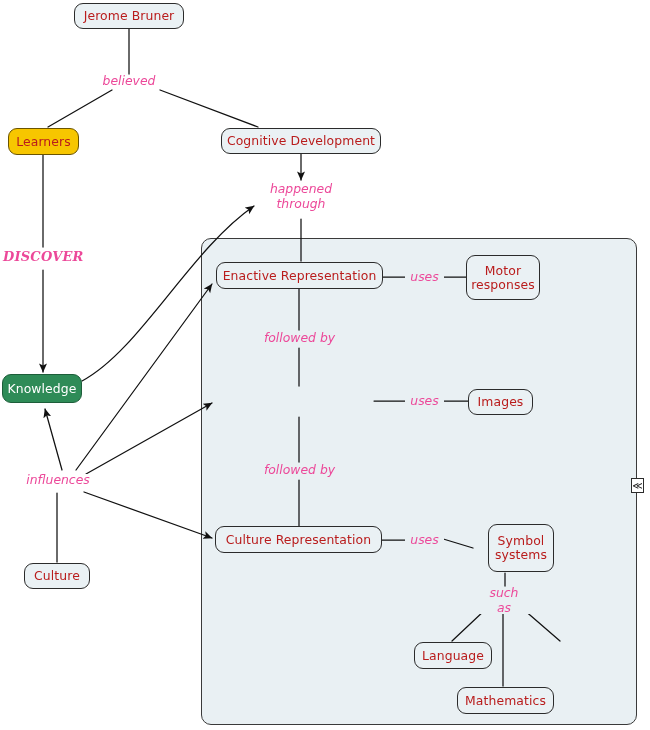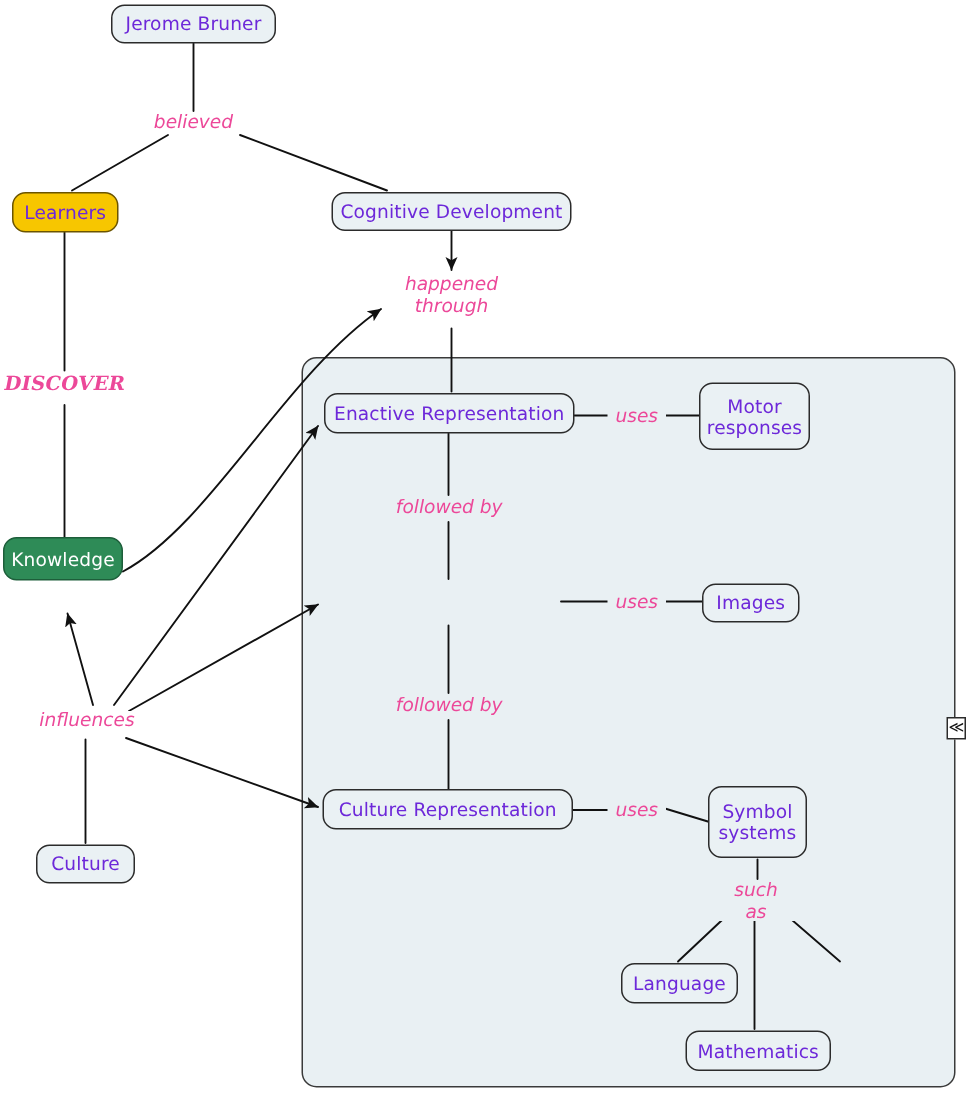--- a/index.html
+++ b/index.html
@@ -39,21 +39,21 @@
   .node {
     position: absolute;
     box-sizing: border-box;
     display: flex;
     align-items: center;
     justify-content: center;
     text-align: center;
     border-radius: 9px;
     border: 1.3px solid #2b2b2b;
     background: #eaf1f4;
-    color: #6d28d9;
+    color: #b91c1c;
     font-size: 12.4px;
     line-height: 14px;
     letter-spacing: 0.1px;
     white-space: pre-line;
     z-index: 5;
   }
   .node.accent-yellow {
     background: #f7c600;
     border-color: #6b5400;
     border-width: 1.4px;
@@ -173,35 +173,35 @@
       <line x1="523" y1="609" x2="560" y2="641"></line>
     </g>
   </svg>
 
   <div class="node" style="left:74px; top:3px; width:110px; height:26px;">Jerome Bruner</div>
 
   <div class="node accent-yellow" style="left:8px; top:128px; width:71px; height:27px;">Learners</div>
 
   <div class="node" style="left:221px; top:128px; width:160px; height:26px;">Cognitive Development</div>
 
-  <div class="node accent-green" style="left:2px; top:358px; width:80px; height:29px;">Knowledge</div>
+  <div class="node accent-green" style="left:2px; top:374px; width:80px; height:29px;">Knowledge</div>
 
   <div class="node" style="left:24px; top:563px; width:66px; height:26px;">Culture</div>
 
   <div class="node" style="left:216px; top:262px; width:167px; height:27px;">Enactive Representation</div>
 
 
   <div class="node" style="left:215px; top:526px; width:167px; height:27px;">Culture Representation</div>
 
   <div class="node" style="left:466px; top:255px; width:74px; height:45px;">Motor
 responses</div>
 
   <div class="node" style="left:468px; top:389px; width:65px; height:26px;">Images</div>
 
-  <div class="node" style="left:472px; top:524px; width:66px; height:48px;">Symbol
+  <div class="node" style="left:488px; top:524px; width:66px; height:48px;">Symbol
 systems</div>
 
   <div class="node" style="left:414px; top:642px; width:78px; height:27px;">Language</div>
 
   <div class="node" style="left:457px; top:687px; width:97px; height:27px;">Mathematics</div>
 
 
   <div class="edge-label" style="left:99px; top:74px; width:60px;">believed</div>
 
   <div class="edge-label strong" style="left:3px; top:250px; width:80px; text-align:left;">DISCOVER</div>

